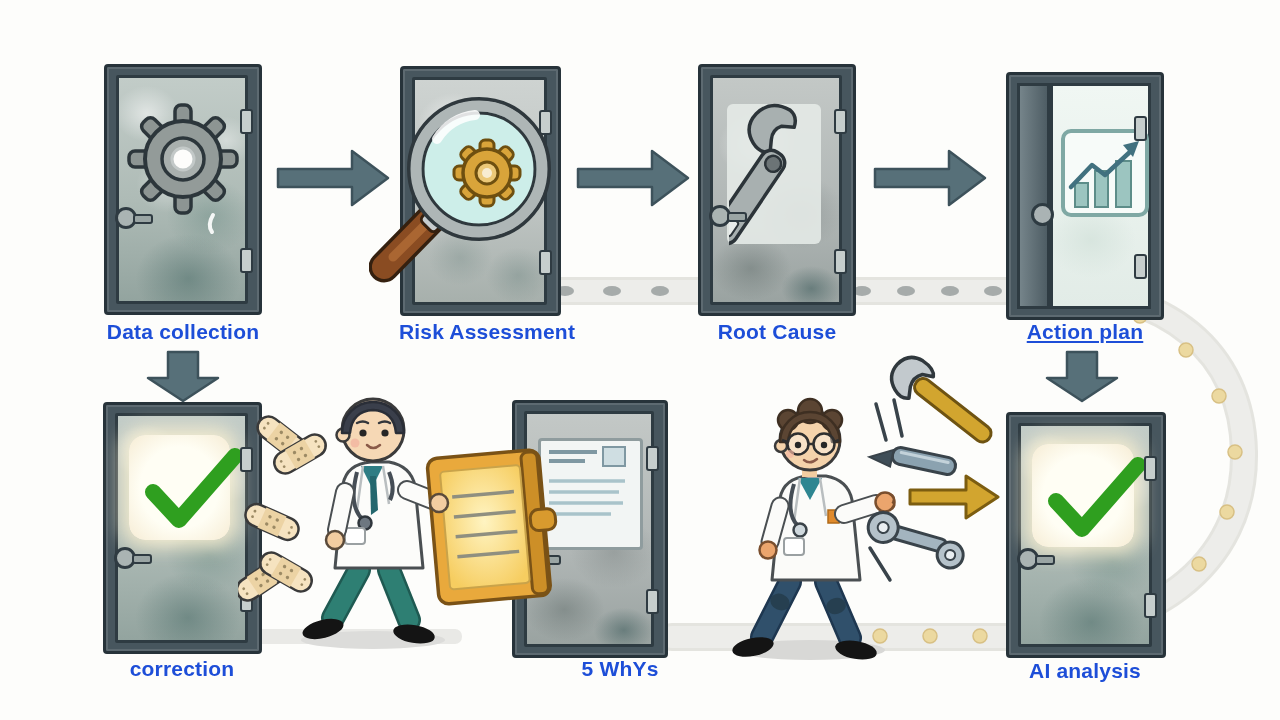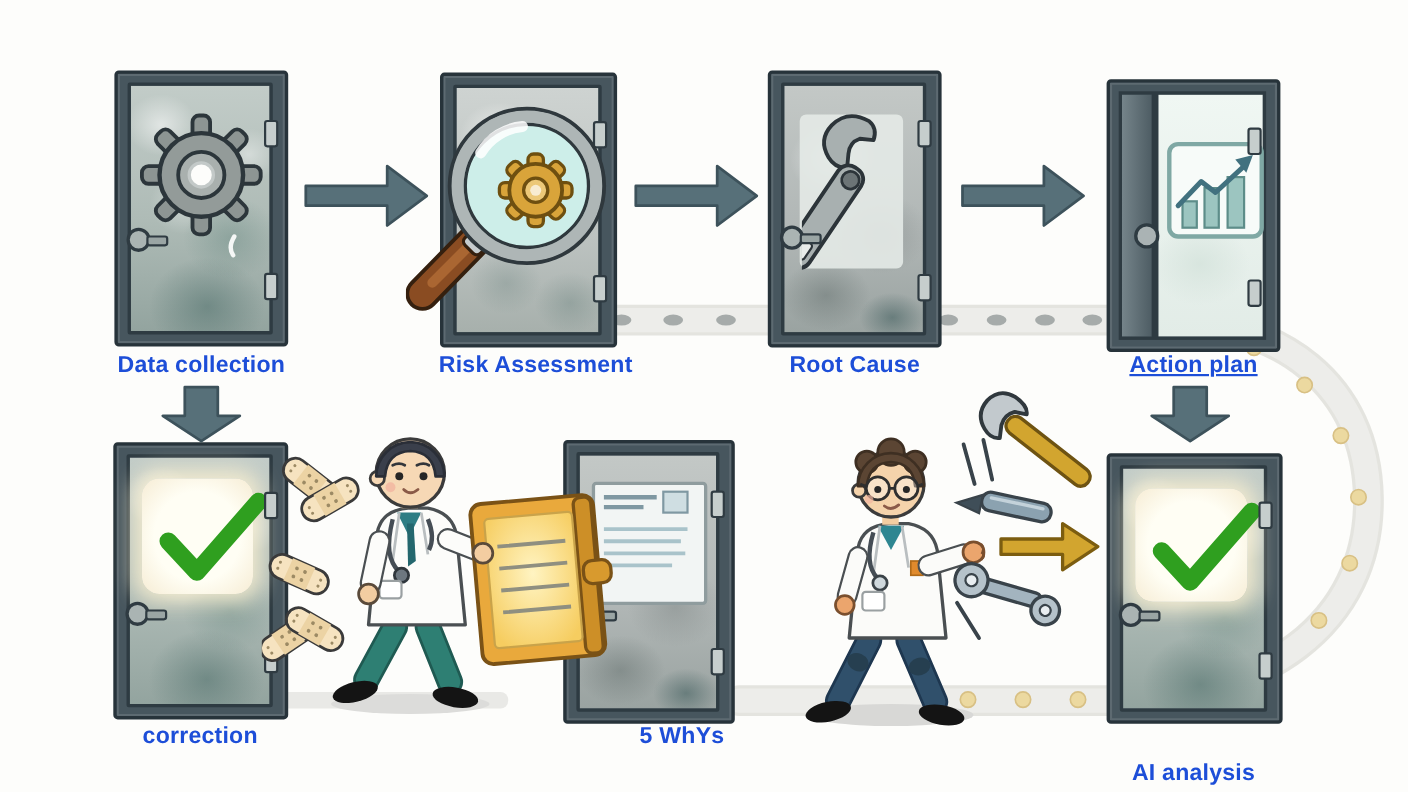--- a/index.html
+++ b/index.html
@@ -218,21 +218,21 @@
     <div class="hinge h-top"></div>
     <div class="hinge h-bot"></div>
   </div>
 
   <div class="step-label" style="left:183px;top:320px;">Data collection</div>
   <div class="step-label" style="left:777px;top:320px;">Root Cause</div>
   <div class="step-label" style="left:487px;top:320px;">Risk Assessment</div>
   <div class="step-label" style="left:1085px;top:320px;text-decoration:underline;">Action plan</div>
   <div class="step-label" style="left:182px;top:657px;">correction</div>
   <div class="step-label" style="left:595px;top:657px;margin-left:25px;">5 WhYs</div>
-  <div class="step-label" style="left:1085px;top:691px;">AI analysis</div>
+  <div class="step-label" style="left:1085px;top:659px;">AI analysis</div>
 
   <svg class="layer" width="1280" height="720" style="z-index:3;">
     <g fill="#577079" stroke="#3d525b" stroke-width="2.5" stroke-linejoin="round">
       <path d="M278,169 H352 V151 L388,178 L352,205 V187 H278 Z"></path>
       <path d="M578,169 H652 V151 L688,178 L652,205 V187 H578 Z"></path>
       <path d="M875,169 H949 V151 L985,178 L949,205 V187 H875 Z"></path>
       <path d="M168,352 H198 V378 H218 L183,401 L148,378 H168 Z"></path>
       <path d="M1067,352 H1097 V378 H1117 L1082,401 L1047,378 H1067 Z"></path>
     </g>
   </svg>

